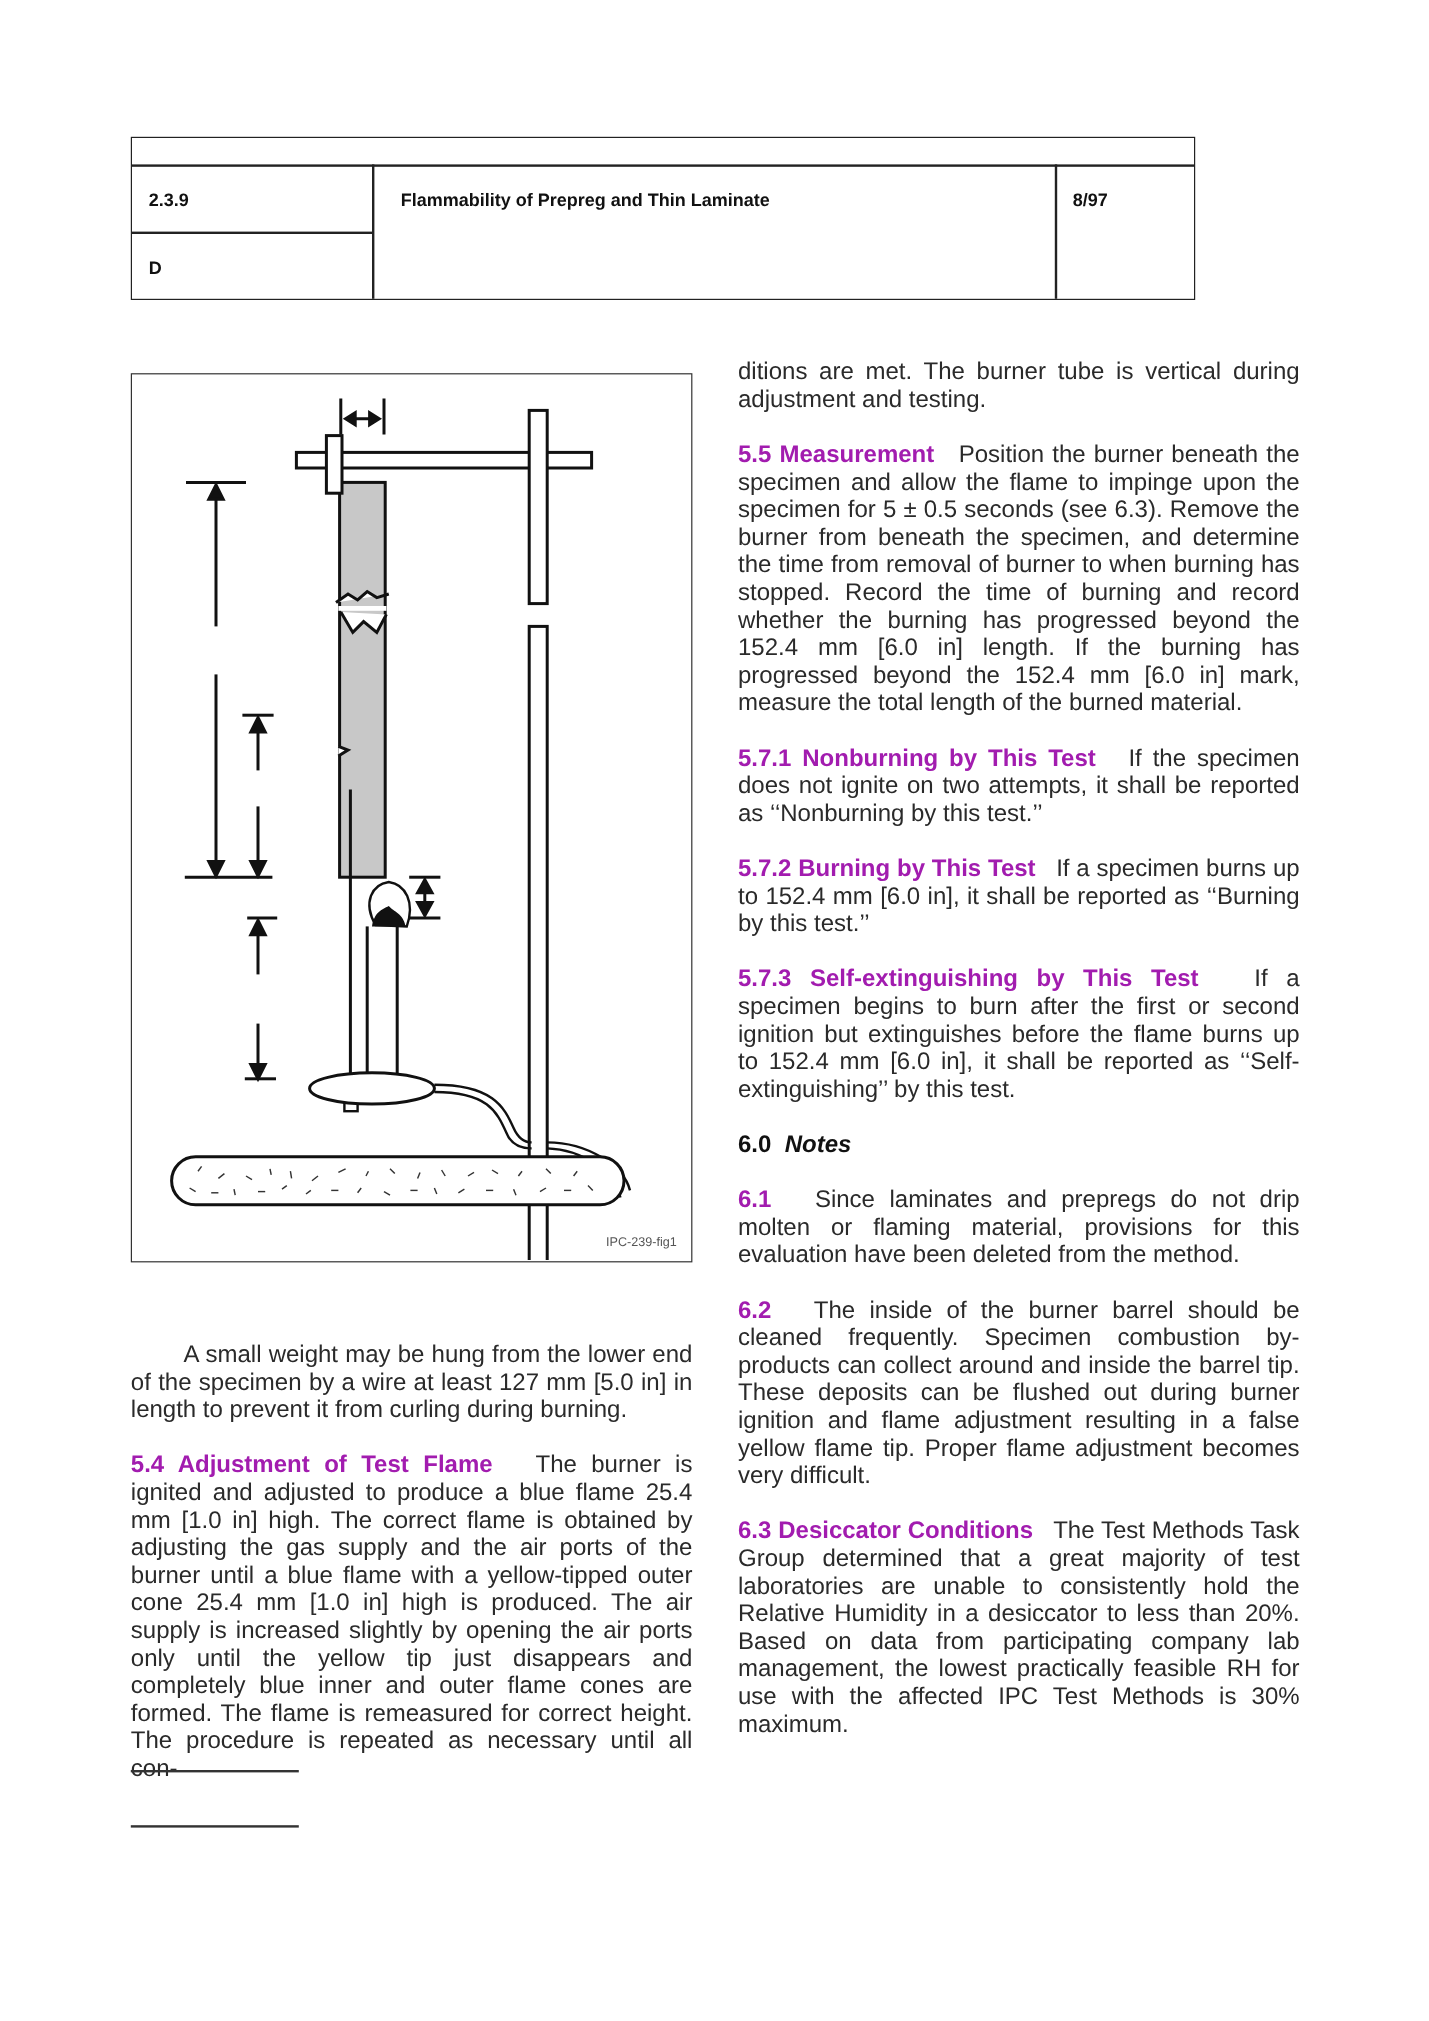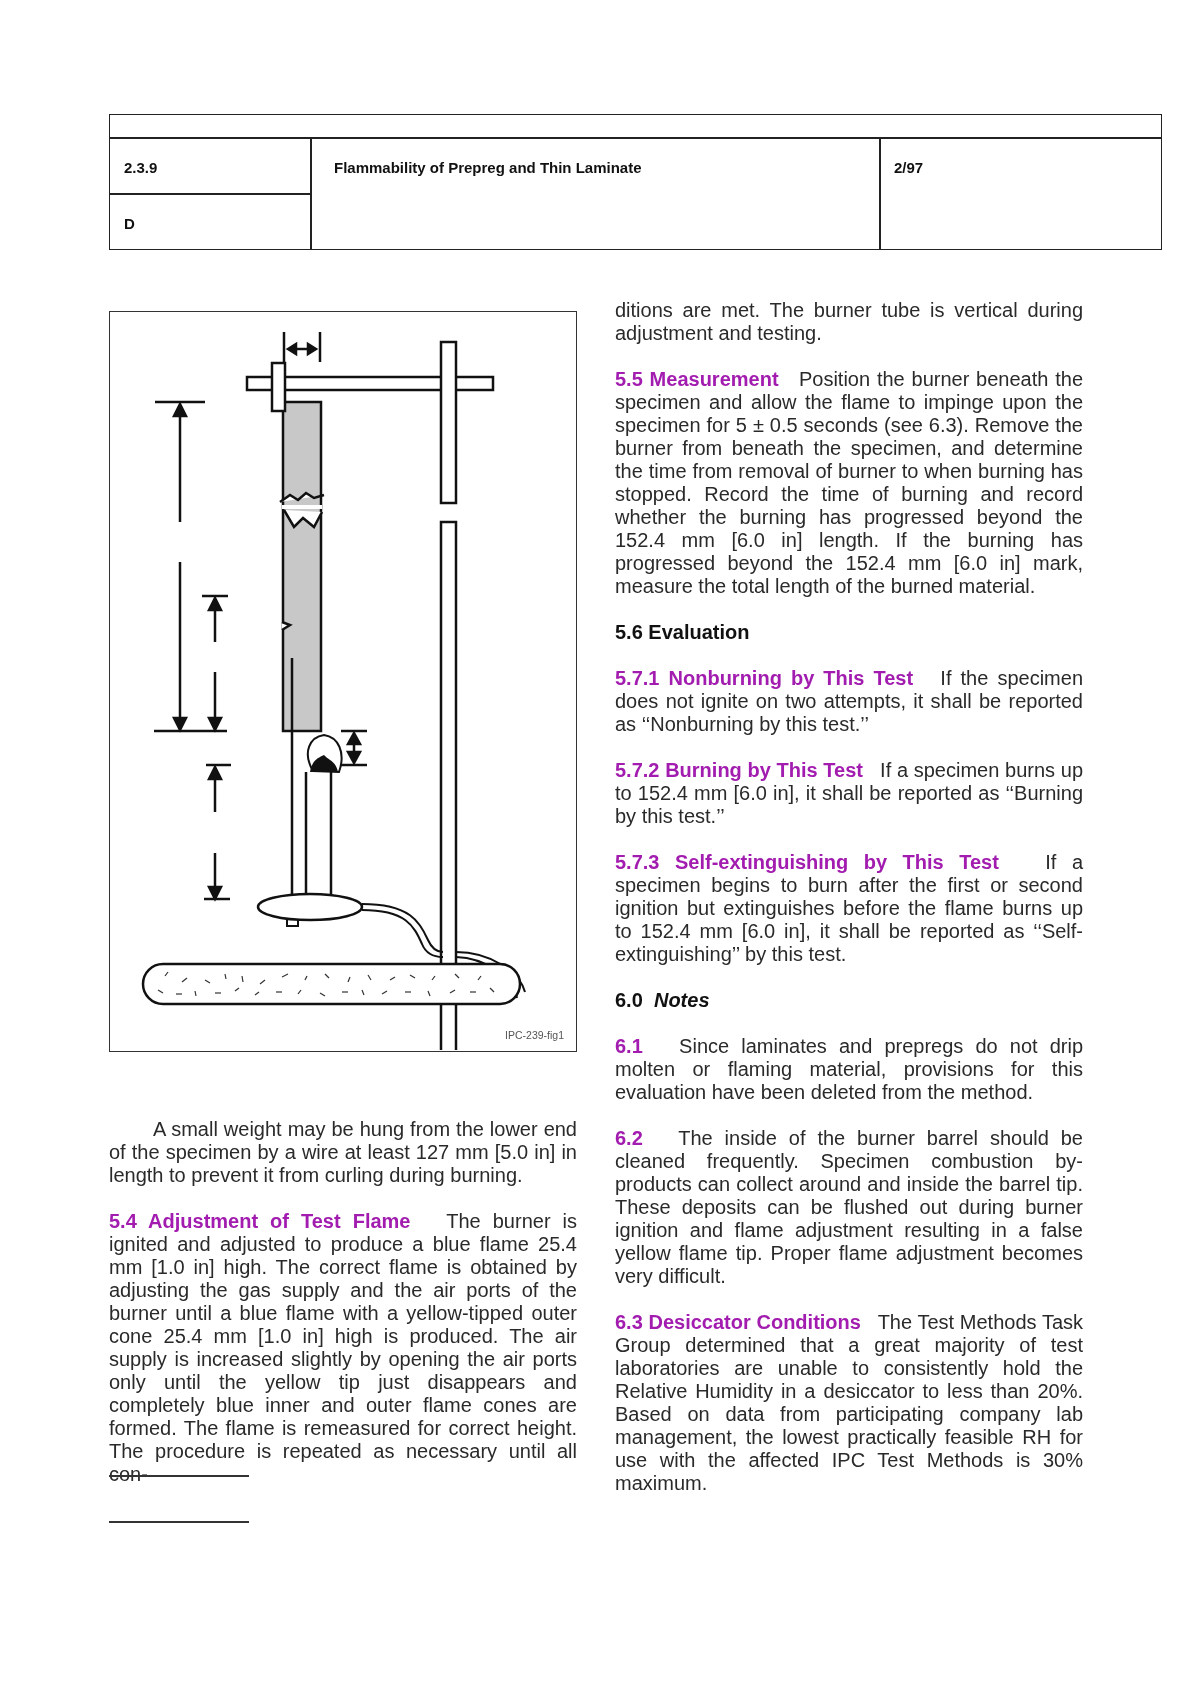--- a/index.html
+++ b/index.html
@@ -1,18 +1,18 @@
 <!DOCTYPE html>
 <html><head>
 <meta charset="utf-8">
 <style>
   html, body { margin: 0; padding: 0; background: #ffffff; }
   body { width: 1191px; height: 1684px; position: relative; overflow: hidden;
          font-family: "Liberation Sans", sans-serif; color: #1a1a1a; }
-  .hdr-table { position: absolute; left: 109px; top: 114px; width: 1053px; height: 136px;
+  .hdr-table { position: absolute; left: 109px; top: 114px; width: 887px; height: 136px;
                border: 1.5px solid #222; box-sizing: border-box; }
   .hdr-line { position: absolute; background: #222; }
   .hdr-cell { position: absolute; font-weight: bold; font-size: 15px; color: #111; }
   .col { position: absolute; font-size: 20px; line-height: 23px; text-align: justify; color: #2a2a2a; }
   .para { margin: 0 0 23px 0; }
   .para b { font-weight: bold; color: #a21caf; }
   .heading { font-weight: bold; color: #111; margin: 0 0 23px 0; }
   .figure { position: absolute; left: 109px; top: 311px; width: 468px; height: 741px;
             border: 1.5px solid #333; box-sizing: border-box; }
   .fig-caption { position: absolute; right: 12px; bottom: 10px; font-size: 10.5px; color: #555; }
@@ -22,21 +22,21 @@
 <body>
 
 <div class="hdr-table">
   <div class="hdr-line" style="left:0;top:22px;width:100%;height:1.5px;"></div>
   <div class="hdr-line" style="left:200px;top:22px;width:1.5px;height:112px;"></div>
   <div class="hdr-line" style="left:769px;top:22px;width:1.5px;height:112px;"></div>
   <div class="hdr-line" style="left:0;top:78px;width:200px;height:1.5px;"></div>
   <div class="hdr-cell" style="left:14px;top:44px;">2.3.9</div>
   <div class="hdr-cell" style="left:14px;top:100px;">D</div>
   <div class="hdr-cell" style="left:224px;top:44px;">Flammability of Prepreg and Thin Laminate</div>
-  <div class="hdr-cell" style="left:784px;top:44px;">2/97</div>
+  <div class="hdr-cell" style="left:784px;top:44px;">8/97</div>
 </div>
 
 <div class="figure">
   <svg width="465" height="738" viewBox="0 0 465 738" style="position:absolute;left:0;top:0;">
     <g stroke="#111" stroke-width="2.5" fill="none">
 
       <line x1="174" y1="20" x2="174" y2="50"></line>
       <line x1="210" y1="20" x2="210" y2="50"></line>
       <line x1="180" y1="37" x2="204" y2="37"></line>
       <polygon points="178,37 186,32 186,42" fill="#111"></polygon>
@@ -140,21 +140,20 @@
 </div>
 
 <div class="col" style="left:109px;top:1118px;width:468px;">
   <p class="para" style="text-indent:44px;">A small weight may be hung from the lower end of the specimen by a wire at least 127 mm [5.0 in] in length to prevent it from curling during burning.</p>
   <p class="para"><b>5.4 Adjustment of Test Flame</b>&nbsp;&nbsp; <span>The burner is ignited and adjusted to produce a blue flame 25.4 mm [1.0 in] high. The correct flame is obtained by adjusting the gas supply and the air ports of the burner until a blue flame with a yellow-tipped outer cone 25.4 mm [1.0 in] high is produced. The air supply is increased slightly by opening the air ports only until the yellow tip just disappears and completely blue inner and outer flame cones are formed. The flame is remeasured for correct height. The procedure is repeated as necessary until all con-</span></p>
 </div>
 
 <div class="col" style="left:615px;top:299px;width:468px;">
   <p class="para">ditions are met. The burner tube is vertical during adjustment and testing.</p>
   <p class="para"><b>5.5 Measurement</b>&nbsp;&nbsp; <span>Position the burner beneath the specimen and allow the flame to impinge upon the specimen for 5 ± 0.5 seconds (see 6.3). Remove the burner from beneath the specimen, and determine the time from removal of burner to when burning has stopped. Record the time of burning and record whether the burning has progressed beyond the 152.4 mm [6.0 in] length. If the burning has progressed beyond the 152.4 mm [6.0 in] mark, measure the total length of the burned material.</span></p>
-  <p class="heading">5.6 Evaluation</p>
   <p class="para"><b>5.7.1 Nonburning by This Test</b>&nbsp;&nbsp; <span>If the specimen does not ignite on two attempts, it shall be reported as ‘‘Nonburning by this test.’’</span></p>
   <p class="para"><b>5.7.2 Burning by This Test</b>&nbsp;&nbsp; <span>If a specimen burns up to 152.4 mm [6.0 in], it shall be reported as ‘‘Burning by this test.’’</span></p>
   <p class="para"><b>5.7.3 Self-extinguishing by This Test</b>&nbsp;&nbsp; <span>If a specimen begins to burn after the first or second ignition but extinguishes before the flame burns up to 152.4 mm [6.0 in], it shall be reported as ‘‘Self-extinguishing’’ by this test.</span></p>
   <p class="heading"><span>6.0</span>&nbsp; <i>Notes</i></p>
   <p class="para"><b>6.1</b>&nbsp;&nbsp; <span>Since laminates and prepregs do not drip molten or flaming material, provisions for this evaluation have been deleted from the method.</span></p>
   <p class="para"><b>6.2</b>&nbsp;&nbsp; <span>The inside of the burner barrel should be cleaned frequently. Specimen combustion by-products can collect around and inside the barrel tip. These deposits can be flushed out during burner ignition and flame adjustment resulting in a false yellow flame tip. Proper flame adjustment becomes very difficult.</span></p>
   <p class="para"><b>6.3 Desiccator Conditions</b>&nbsp;&nbsp; <span>The Test Methods Task Group determined that a great majority of test laboratories are unable to consistently hold the Relative Humidity in a desiccator to less than 20%. Based on data from participating company lab management, the lowest practically feasible RH for use with the affected IPC Test Methods is 30% maximum.</span></p>
 </div>
 
 <div class="footnote-rule" style="top:1475px;"></div>

